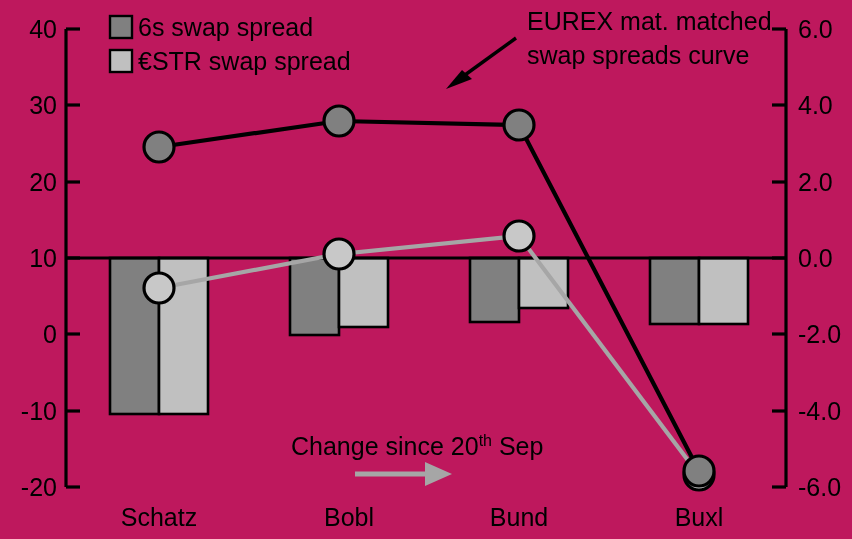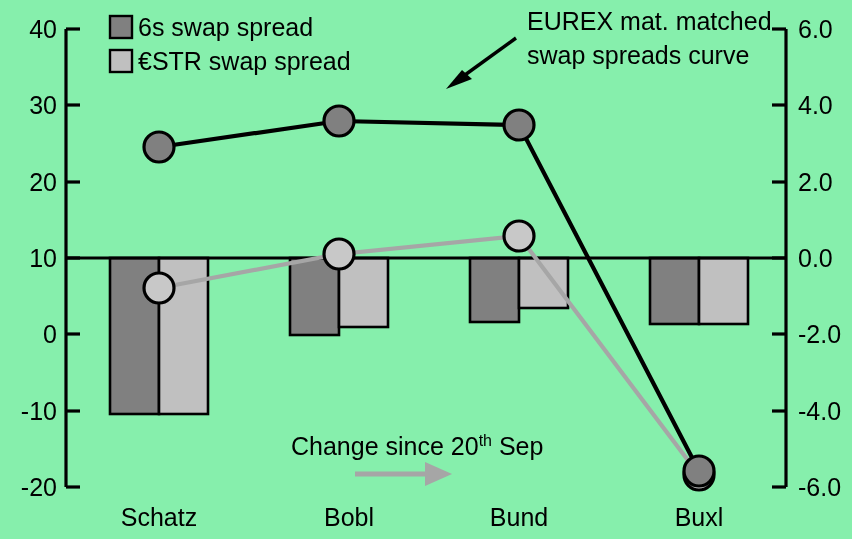--- a/index.html
+++ b/index.html
@@ -4,21 +4,21 @@
 <style>
   html, body {
     margin: 0;
     padding: 0;
     background: #ffffff;
   }
   #chart-root {
     position: relative;
     width: 852px;
     height: 539px;
-    background: #86efac;
+    background: #be185d;
     font-family: "Liberation Sans", sans-serif;
     overflow: hidden;
   }
   #plot-svg {
     position: absolute;
     left: 0;
     top: 0;
     width: 852px;
     height: 539px;
   }

